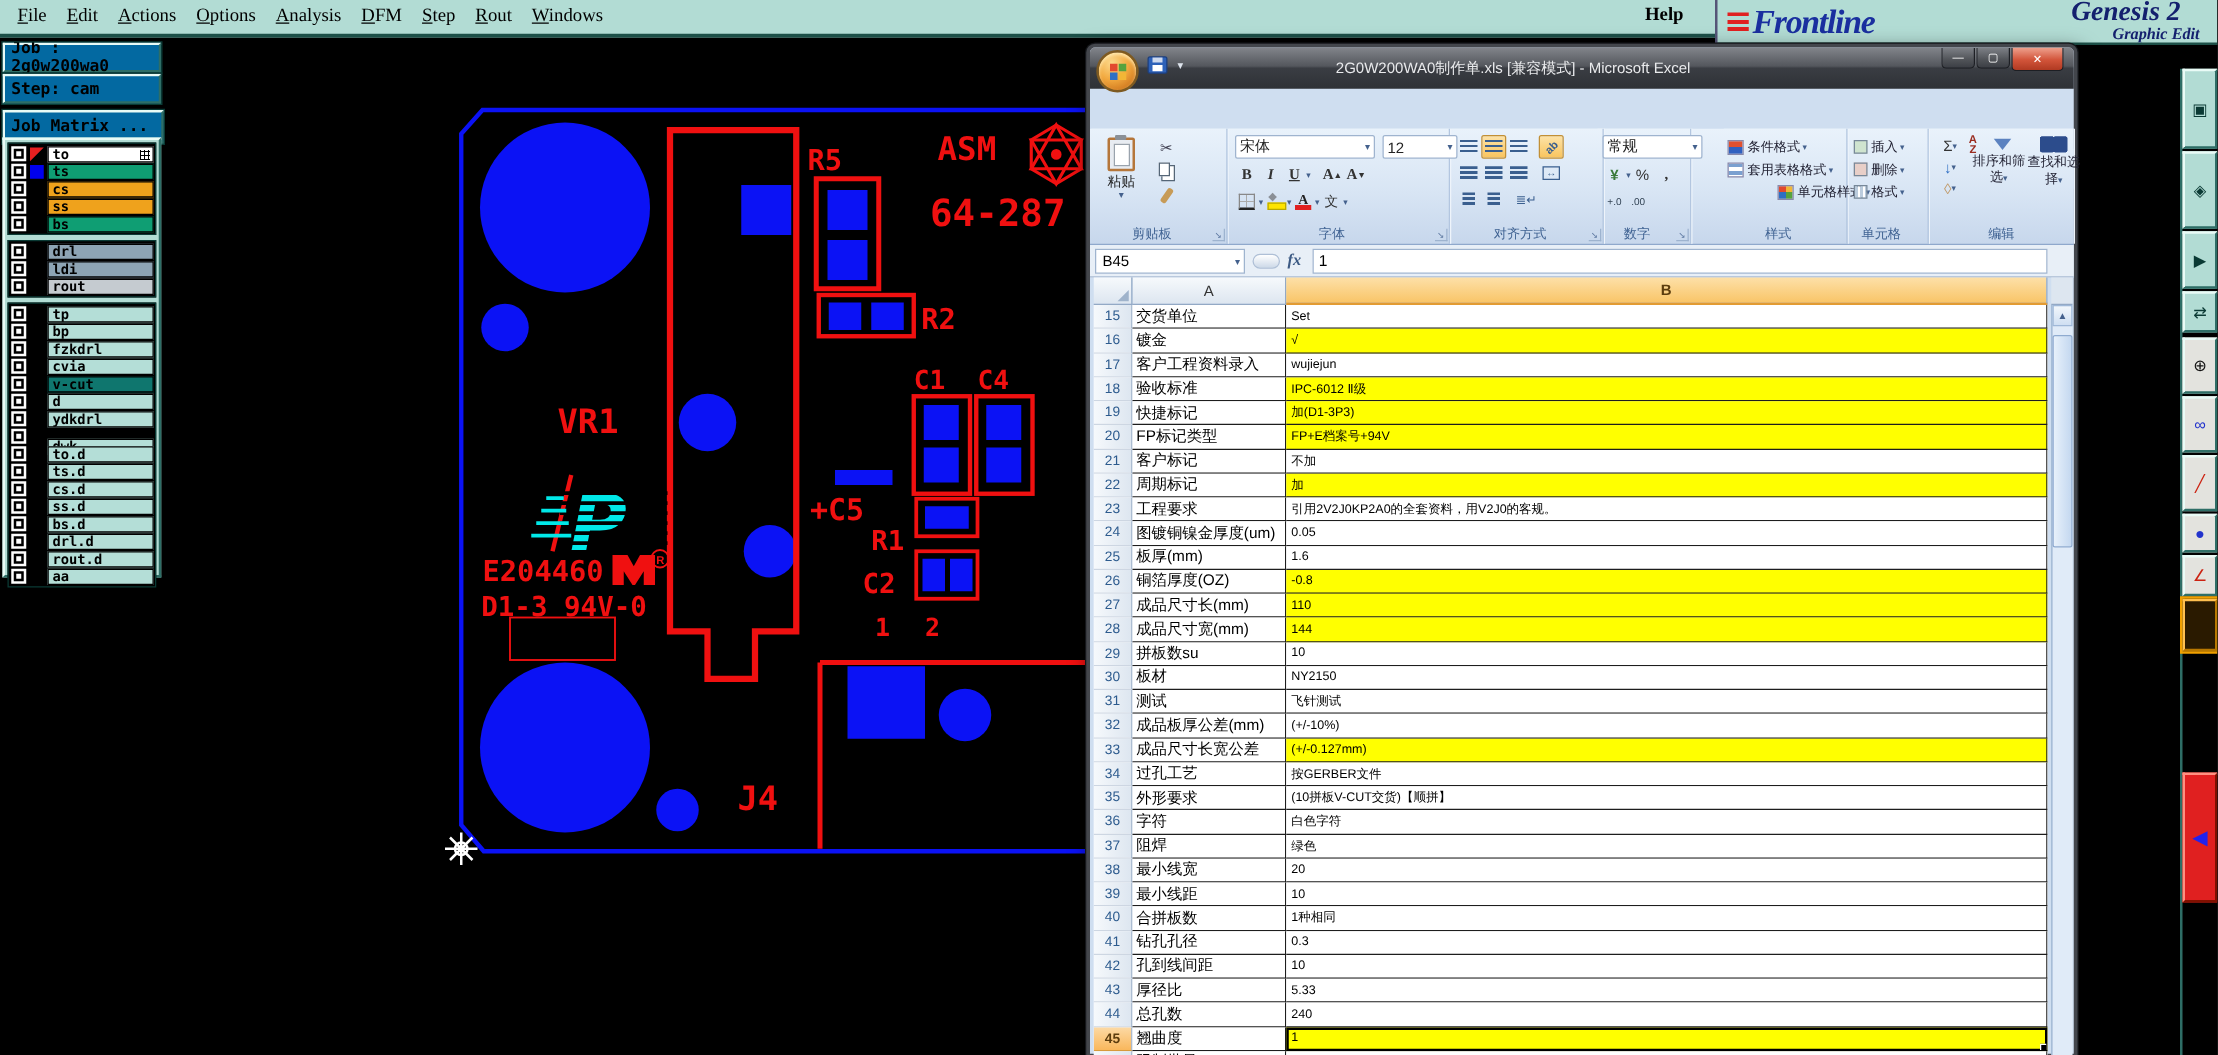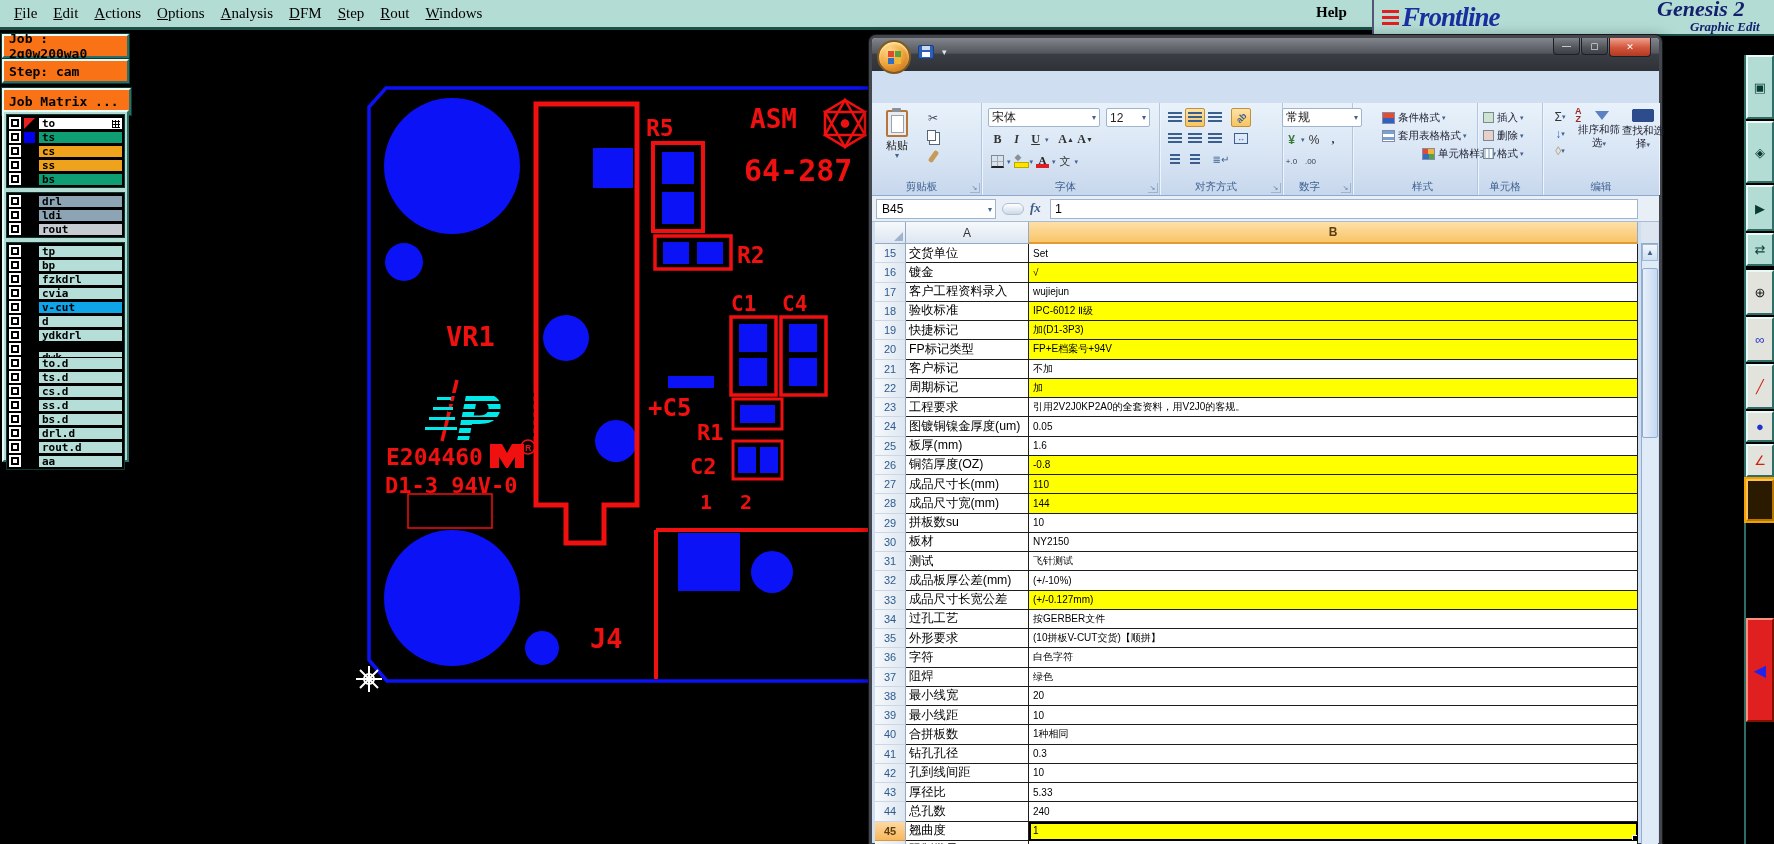--- a/index.html
+++ b/index.html
@@ -18,21 +18,21 @@
   .fl-logo{position:absolute;left:8px;top:2px;display:flex;align-items:center;}
   .fl-stripes{display:inline-block;width:17px;height:16px;margin-right:3px;
               background:repeating-linear-gradient(to bottom,#e02020 0 3px,transparent 3px 6px);}
   .fl-text{font-family:"Liberation Serif",serif;font-style:italic;font-weight:bold;font-size:27px;color:#1a2f9f;letter-spacing:-1px;}
   .gen-title{position:absolute;left:283px;top:-4px;font-family:"Liberation Serif",serif;font-weight:bold;font-style:italic;
              font-size:22px;color:#14206e;white-space:nowrap;}
   .gen-sub{position:absolute;left:316px;top:19px;font-family:"Liberation Serif",serif;font-weight:bold;font-style:italic;
            font-size:13px;color:#14206e;white-space:nowrap;}
 
   
-  .tealbox{position:absolute;background:#f97316;border:2px solid;border-color:#e9fbf6 #2e6e66 #2e6e66 #e9fbf6;
+  .tealbox{position:absolute;background:#0369a1;border:2px solid;border-color:#e9fbf6 #2e6e66 #2e6e66 #e9fbf6;
            font-family:"DejaVu Sans Mono",monospace;font-size:13px;font-weight:bold;color:#000;
            display:flex;align-items:center;padding-left:5px;outline:1px solid #0a3a34;}
   .layer-panel{position:absolute;left:2px;top:110px;width:127px;height:352px;background:#b2dcd4;
                border:2px solid;border-color:#e9fbf6 #2e6e66 #2e6e66 #e9fbf6;padding:2px;}
   .lgroup{background:#000;padding:1px;margin-bottom:4px;border:1px solid #0a3a34;}
   .lrow{display:flex;align-items:center;height:14px;background:#000;}
   .lcb{width:12px;height:12px;background:#fff;margin:0 2px 0 1px;display:flex;align-items:center;justify-content:center;flex:0 0 auto;}
   .lcb::after{content:"";width:4px;height:4px;border:2px solid #000;}
   .lsw{width:15px;height:13px;flex:0 0 auto;position:relative;}
   .lsw .sw{position:absolute;left:1px;top:1px;width:11px;height:11px;}
@@ -259,21 +259,21 @@
             <span class="llab" style="background: rgb(180, 222, 215);">fzkdrl</span>
           </div>
           <div class="lrow">
             <span class="lcb"></span>
             <span class="lsw"></span>
             <span class="llab" style="background: rgb(180, 222, 215);">cvia</span>
           </div>
           <div class="lrow">
             <span class="lcb"></span>
             <span class="lsw"></span>
-            <span class="llab" style="background: #0ea5e9;">v-cut</span>
+            <span class="llab" style="background: #0f766e;">v-cut</span>
           </div>
           <div class="lrow">
             <span class="lcb"></span>
             <span class="lsw"></span>
             <span class="llab" style="background: rgb(180, 222, 215);">d</span>
           </div>
           <div class="lrow">
             <span class="lcb"></span>
             <span class="lsw"></span>
             <span class="llab" style="background: rgb(180, 222, 215);">ydkdrl</span>
@@ -430,20 +430,21 @@
       <div class="rtb light" style="top: 317px; height: 45px; color: rgb(34, 51, 204);">∞</div>
       <div class="rtb light" style="top: 364px; height: 45px; color: rgb(204, 34, 17);">╱</div>
       <div class="rtb light" style="top: 411px; height: 31px; color: rgb(34, 51, 204);">●</div>
       <div class="rtb light" style="top: 444px; height: 33px; color: rgb(204, 34, 17);">∠</div>
       <div class="rtb orange" style="top: 479px; height: 42px;"></div>
       <div class="rtb red" style="top: 618px; height: 104px; color: rgb(34, 34, 238);">◀</div>
     </div>
 
   <div class="excel">
     <div class="titlebar">
+      <div class="title-text">2G0W200WA0制作单.xls [兼容模式] - Microsoft Excel</div>
       <div class="wbtns">
         <div class="wbtn">—</div>
         <div class="wbtn">▢</div>
         <div class="wbtn close">✕</div>
       </div>
       <div class="qat-save"></div>
       <div class="qat-caret">▾</div>
     </div>
     <div class="office-btn">
       <div class="office-logo">
@@ -490,21 +491,21 @@
         </div>
         <div class="glabel">剪贴板</div>
         <div class="dlg">↘</div>
       </div>
 
       <div class="rgroup" style="left:110px;width:178px;">
         <div class="combo" style="left:6px;top:5px;width:112px;">
           <span>宋体</span>
             <span class="car">▾</span>
           </div>
-        <div class="combo" style="left:124px;top:5px;width:44px;text-align:right;">
+        <div class="combo" style="left:124px;top:5px;width:60px;text-align:right;">
           <span>12</span>
             <span class="car">▾</span>
           </div>
         <div style="position:absolute;left:6px;top:27px;display:flex;align-items:center;">
           <span class="fbtn fserif">B</span>
           <span class="fbtn fserif" style="font-style:italic;">I</span>
           <span class="fbtn fserif" style="text-decoration:underline;">U</span>
           <span class="tinycar">▾</span>
           <span style="width:8px;"></span>
           <span class="fbtn fserif">A<span style="font-size:7px;">▲</span></span>

